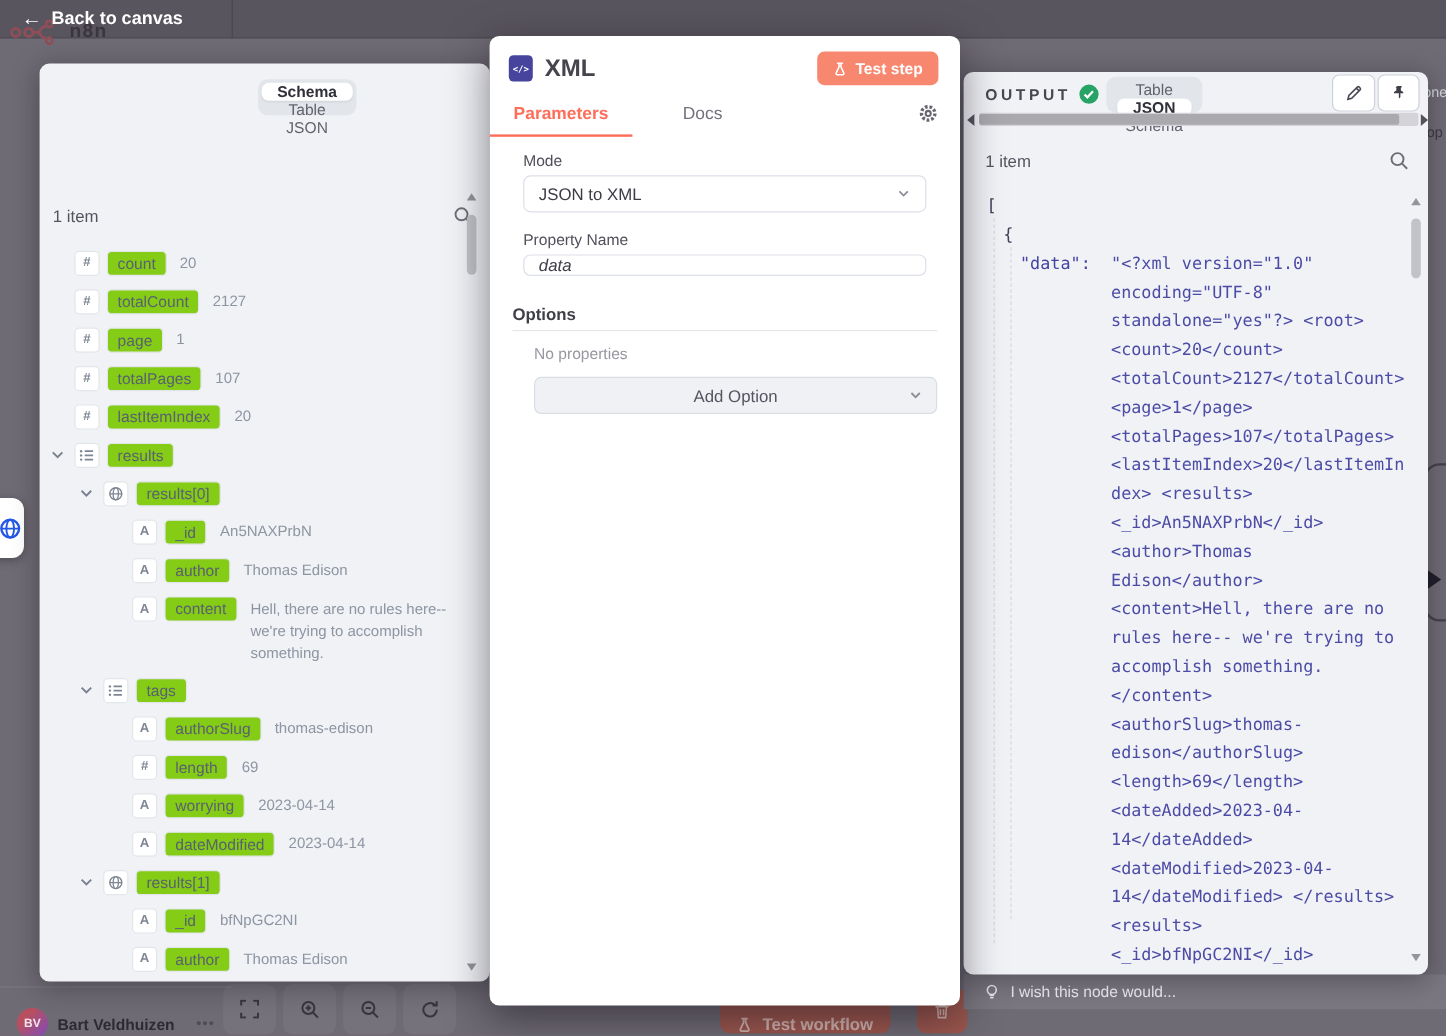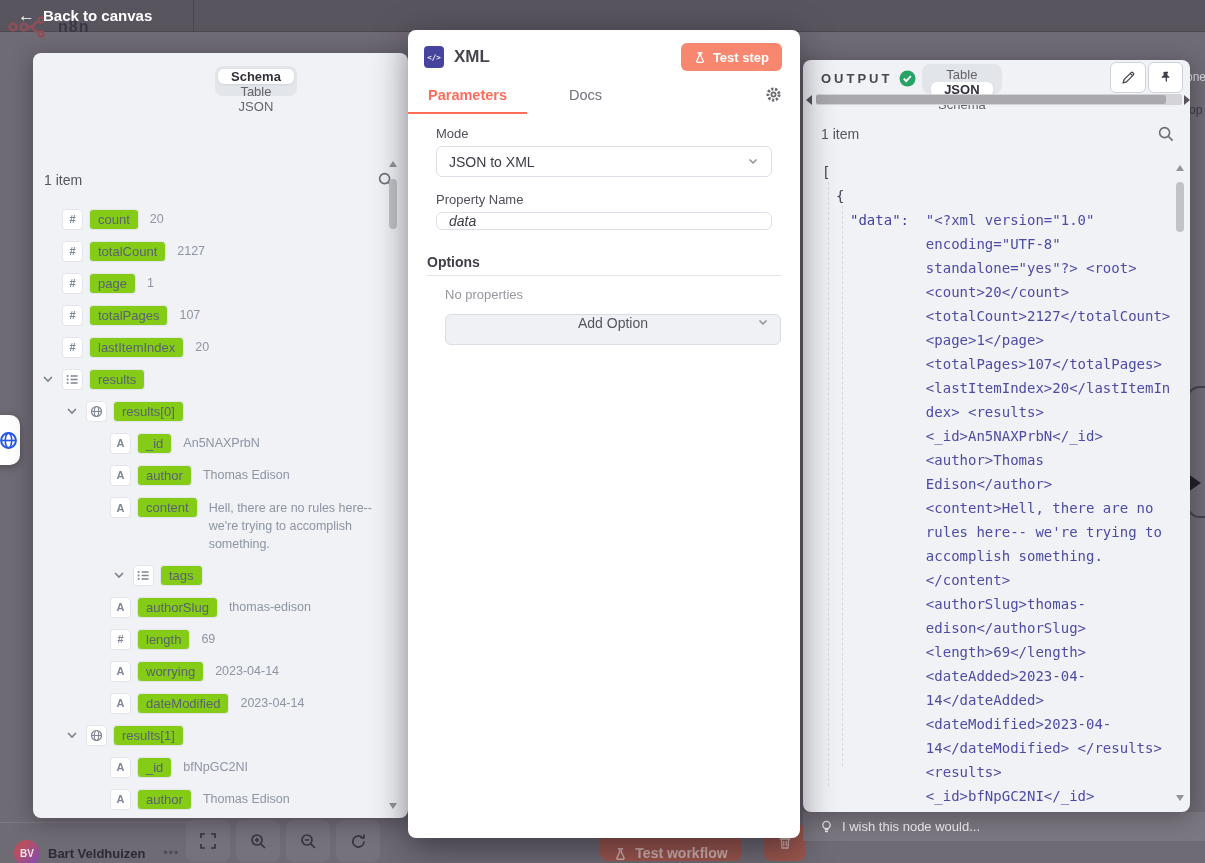--- a/index.html
+++ b/index.html
@@ -90,35 +90,35 @@
   .json-key { white-space:pre; color:#4343a0; }
   .json-val { width:31ch; word-break:normal; overflow-wrap:anywhere; white-space:normal; color:#4c4ca6; }
   .guide { position:absolute; width:0; border-left:1px dashed #d5d7df; }
   .guide-1 { left:25px; top:122px; height:604px; }
   .guide-2 { left:39px; top:146px; height:560px; }
 
   
   .modal { left:408px; top:30px; width:392px; height:808px; background:#fff; border-radius:8px; box-shadow:0 10px 34px rgba(16,12,22,.5); z-index:8; overflow:hidden; }
   .modal-header { position:absolute; left:0; top:0; right:0; height:54px; display:flex; align-items:center; padding:0 18px 0 16px; }
   .node-icon { width:20px; height:22px; background:#46449c; border-radius:4px; color:#fff; font-size:7.5px; font-weight:700; display:flex; align-items:center; justify-content:center; font-family:"DejaVu Sans Mono", monospace; }
-  .modal-title { margin-left:10px; font-size:17px; font-weight:700; color:#45454e; }
+  .modal-title { margin-left:10px; font-size:20px; font-weight:700; color:#45454e; }
   .test-step-btn { margin-left:auto; height:28px; background:#f7876e; border:none; border-radius:6px; color:#fff; font-size:13px; font-weight:600; display:flex; align-items:center; gap:7px; padding:0 13px; cursor:pointer; font-family:inherit; }
   .modal-tabs { position:absolute; left:0; top:54px; right:0; height:31px; display:flex; align-items:flex-start; }
   .m-tab { font-size:14.5px; cursor:pointer; }
   .m-tab.active { color:#ff6d5a; font-weight:600; padding:3px 20px 9px; border-bottom:2px solid #ff6d5a; }
   .m-tab.plain { color:#71717c; padding:3px 20px 9px; margin-left:22px; }
   .gear-wrap { position:absolute; right:18px; top:56px; cursor:pointer; }
 
   .m-label { position:absolute; left:28px; font-size:13px; color:#50505a; }
   .m-control { position:absolute; left:28px; width:336px; height:31px; background:#fff; border:1px solid #dbe0e8; border-radius:6px; display:flex; align-items:center; padding:0 12px; font-size:14px; color:#3c3c45; cursor:pointer; }
   .m-control .chev-r { margin-left:auto; }
   .options-head { position:absolute; left:19px; top:224px; font-size:14px; font-weight:700; color:#3f3f48; }
   .options-rule { position:absolute; left:19px; top:245px; width:354px; height:1px; background:#e3e6ea; }
   .no-props { position:absolute; left:37px; top:257px; font-size:13px; color:#97979f; }
-  .add-option { position:absolute; left:37px; top:284px; width:336px; height:31px; background:#f0f1f5; border:1px solid #d9dde4; border-radius:6px; display:flex; justify-content:center; font-size:14px; color:#55555f; cursor:pointer; }
+  .add-option { position:absolute; left:37px; top:284px; width:336px; height:31px; background:#f0f1f5; border:1px solid #d9dde4; border-radius:6px; display:flex; align-items:center; justify-content:center; font-size:14px; color:#55555f; cursor:pointer; }
   .add-option .chev-r { position:absolute; right:11px; }
 </style>
 </head>
 <body>
 
 <div class="abs topbar"></div>
 <div class="abs topbar-divider"></div>
 
 <div class="abs ghost-logo">
   <svg width="44" height="24" viewBox="0 0 44 24">
@@ -286,21 +286,21 @@
       <div class="s-row" style="padding-left: 77px;">
         <span class="s-icon">A</span>
         <span class="s-key">author</span>
         <span class="s-val">Thomas Edison</span>
       </div>
       <div class="s-row multi" style="padding-left: 77px;">
         <span class="s-icon">A</span>
         <span class="s-key">content</span>
         <span class="s-val">Hell, there are no rules here-- we're trying to accomplish something.</span>
       </div>
-      <div class="s-row" style="padding-left: 80px;">
+      <div class="s-row" style="padding-left: 33px;">
         <span class="chev">
           <svg width="12" height="12" viewBox="0 0 12 12">
             <path d="M2,4 6,8 10,4" fill="none" stroke="#79818e" stroke-width="1.6"></path>
           </svg>
         </span>
         <span class="s-icon">
           <svg width="13" height="13" viewBox="0 0 13 13">
             <g stroke="#7e8694" stroke-width="1.4">
               <path d="M4.6,3h7 M4.6,6.5h7 M4.6,10h7"></path>
             </g>

